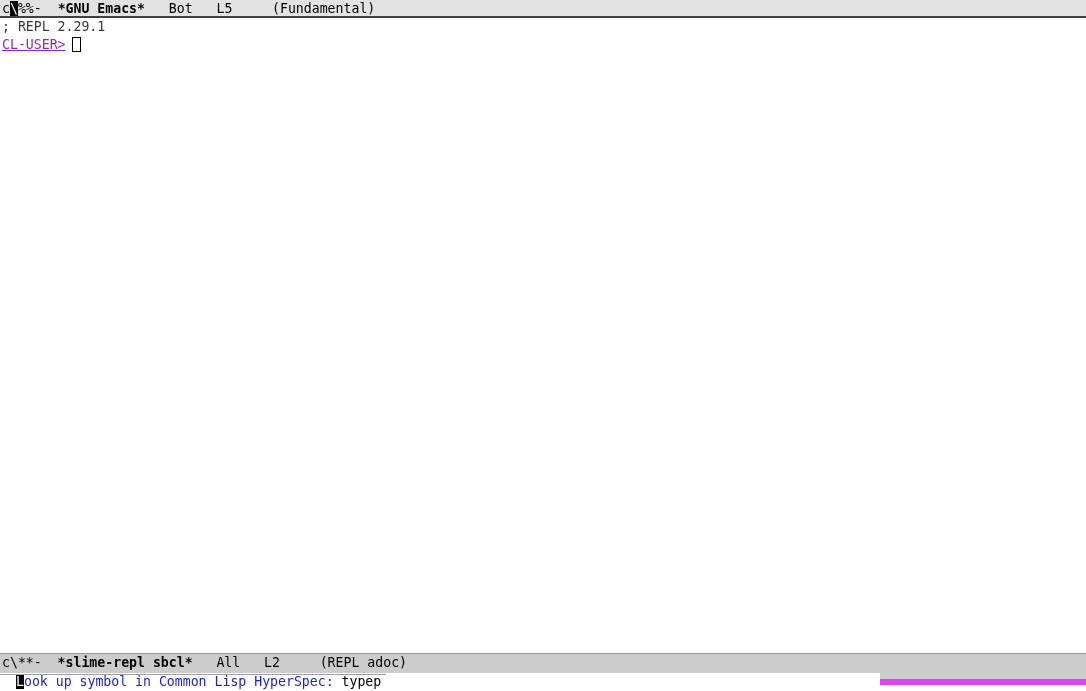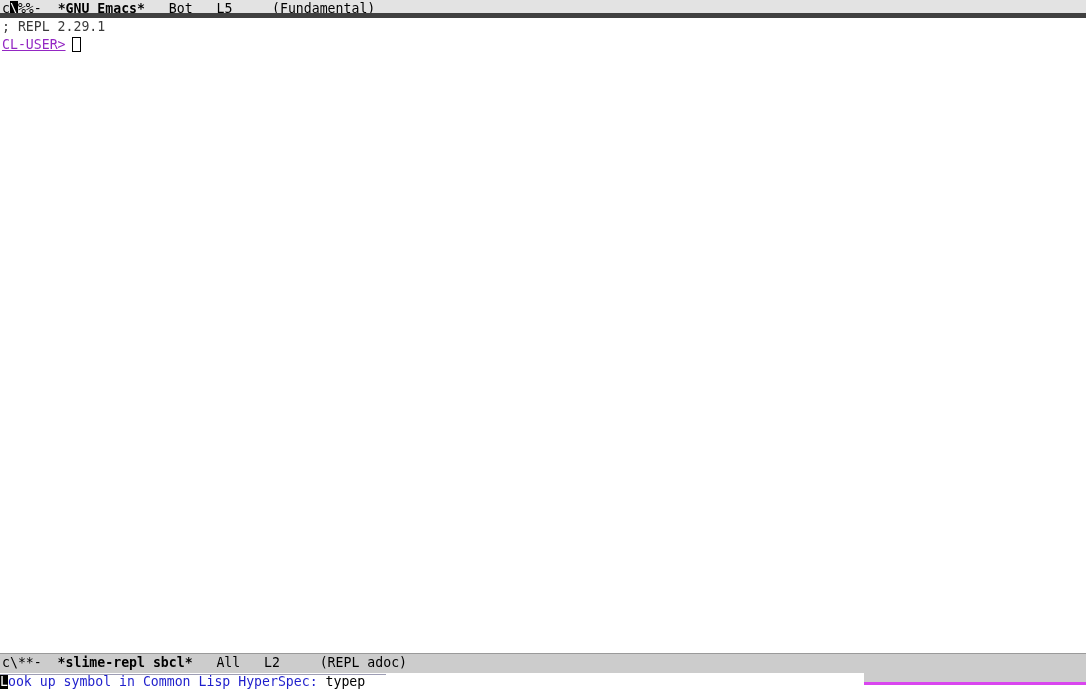--- a/index.html
+++ b/index.html
@@ -38,27 +38,27 @@
     font-family: "DejaVu Sans Mono", monospace;
     font-size: 13.2px;
     line-height: 17px;
     color: #000000;
     letter-spacing: 0px;
     padding-left: 2px;
   }
   .mode-line-inactive {
     top: 0;
     background: #e3e3e3;
-    border-bottom: 5px solid #404040;
+    border-bottom: 2px solid #404040;
   }
   .mode-line-active {
     top: 653px;
     background: #cccccc;
     border-top: 1px solid #9a9a9a;
-    border-bottom: 3px solid #d946ef;
+    border-bottom: 6px solid #d946ef;
     height: 32px;
     line-height: 18px;
   }
   .ml-seg { display: inline; }
   .ml-buffer { font-weight: bold; }
   .ml-cursor-char {
     background: #000000;
     color: #ffffff;
   }
 
@@ -97,21 +97,21 @@
 
   
   .minibuffer {
     position: absolute;
     top: 673px;
     left: 0;
     width: 864px;
     height: 18px;
     background: #ffffff;
     white-space: pre;
-    padding-left: 0px;
+    padding-left: 16px;
     overflow: hidden;
   }
   .mb-inner {
     position: relative;
     display: inline-block;
     white-space: pre;
     line-height: 17px;
   }
   .mb-prompt {
     color: #1f1fcc;

